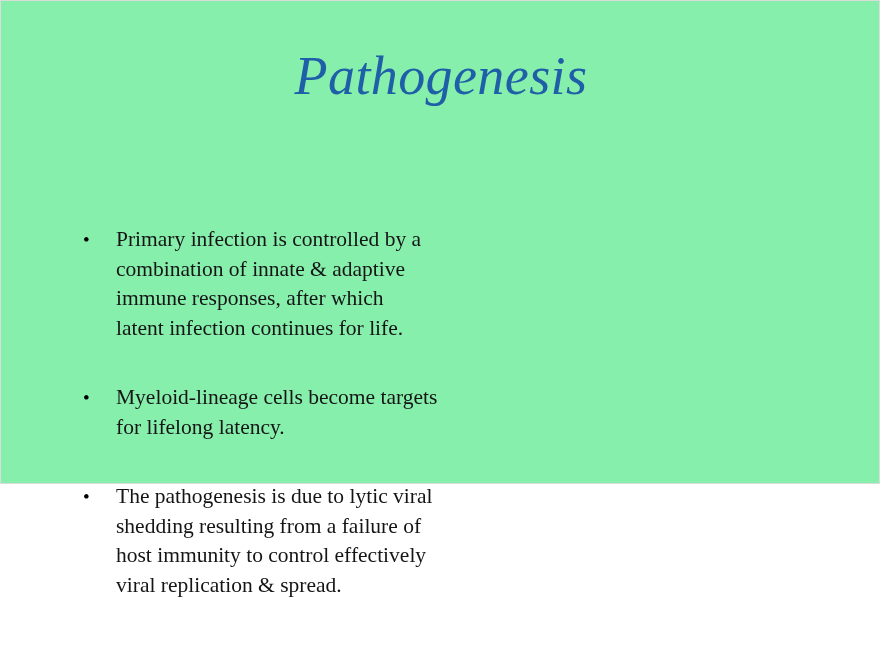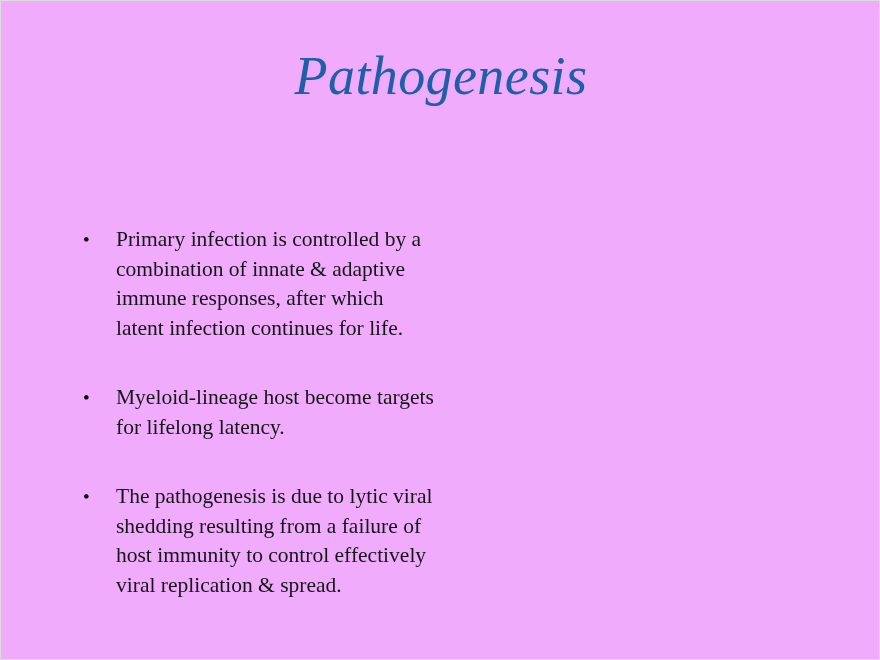--- a/index.html
+++ b/index.html
@@ -11,22 +11,22 @@
     width: 880px;
     height: 660px;
     overflow: hidden;
     font-family: "Liberation Serif", "DejaVu Serif", serif;
   }
 
   .slide {
     position: relative;
     box-sizing: border-box;
     width: 880px;
-    height: 660px;
-    background: #f0abfc;
+    height: 484px;
+    background: #86efac;
     border: 1px solid #dcdcdc;
   }
 
   .slide-title {
     position: absolute;
     left: 0;
     top: 46px;
     width: 880px;
     text-align: center;
     font-family: "Liberation Serif", "DejaVu Serif", serif;
@@ -87,21 +87,21 @@
     <div class="bullet-item">
       <span class="bullet-marker">•</span>
       <span class="bullet-text">Primary infection is controlled by a
 combination of innate &amp; adaptive
 immune responses, after which
 latent infection continues for life.</span>
     </div>
 
     <div class="bullet-item">
       <span class="bullet-marker">•</span>
-      <span class="bullet-text">Myeloid-lineage host become targets
+      <span class="bullet-text">Myeloid-lineage cells become targets
 for lifelong latency.</span>
     </div>
 
     <div class="bullet-item">
       <span class="bullet-marker">•</span>
       <span class="bullet-text">The pathogenesis is due to lytic viral
 shedding resulting from a failure of
 host immunity to control effectively
 viral replication &amp; spread.</span>
     </div>

